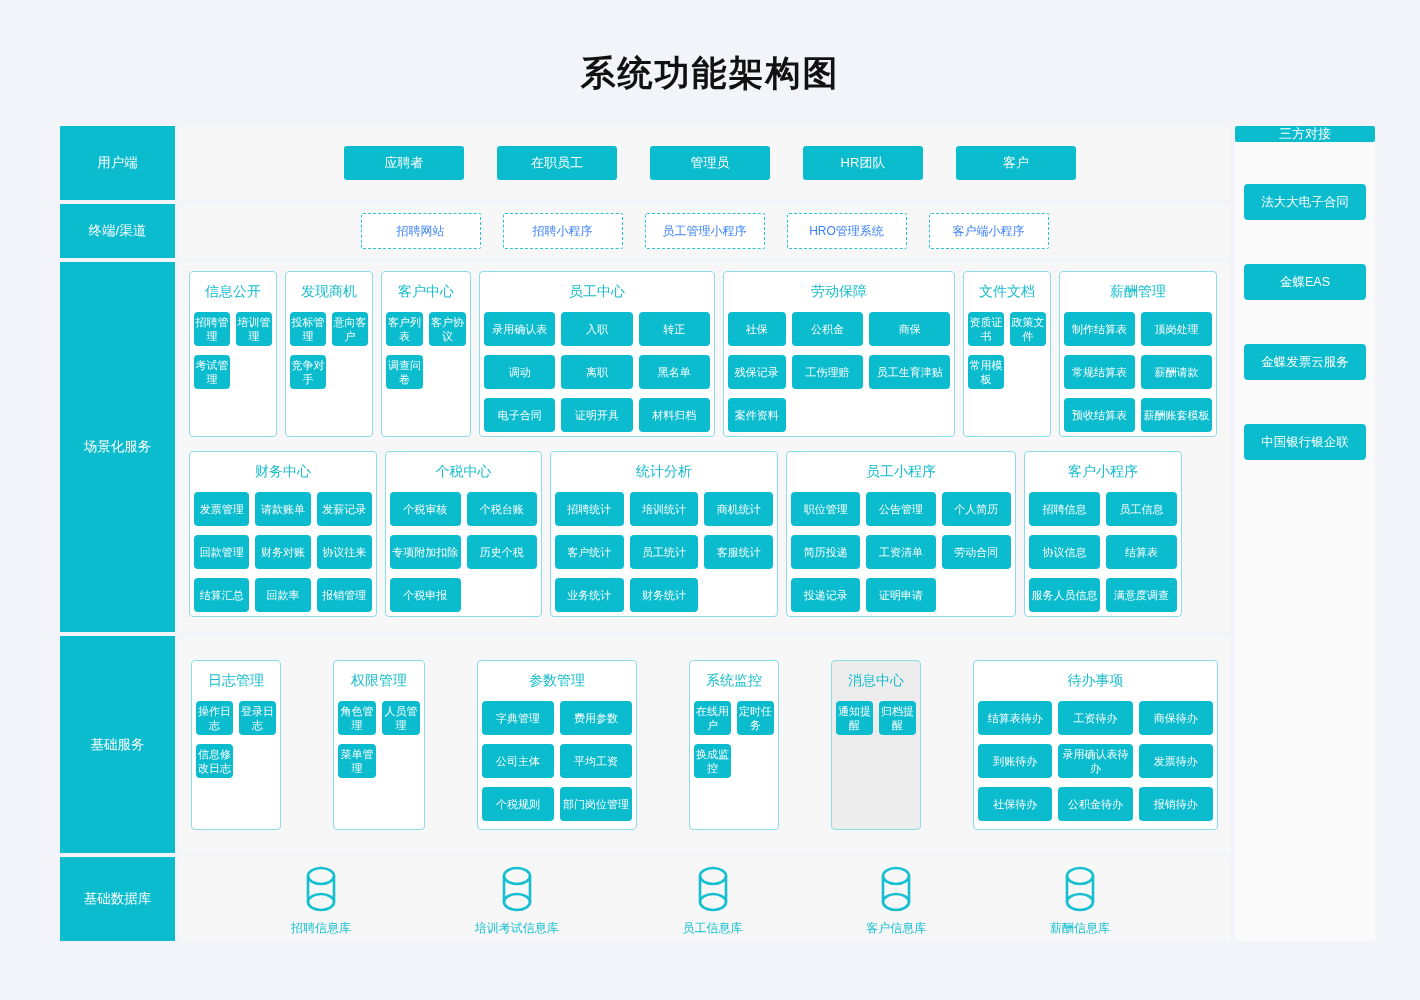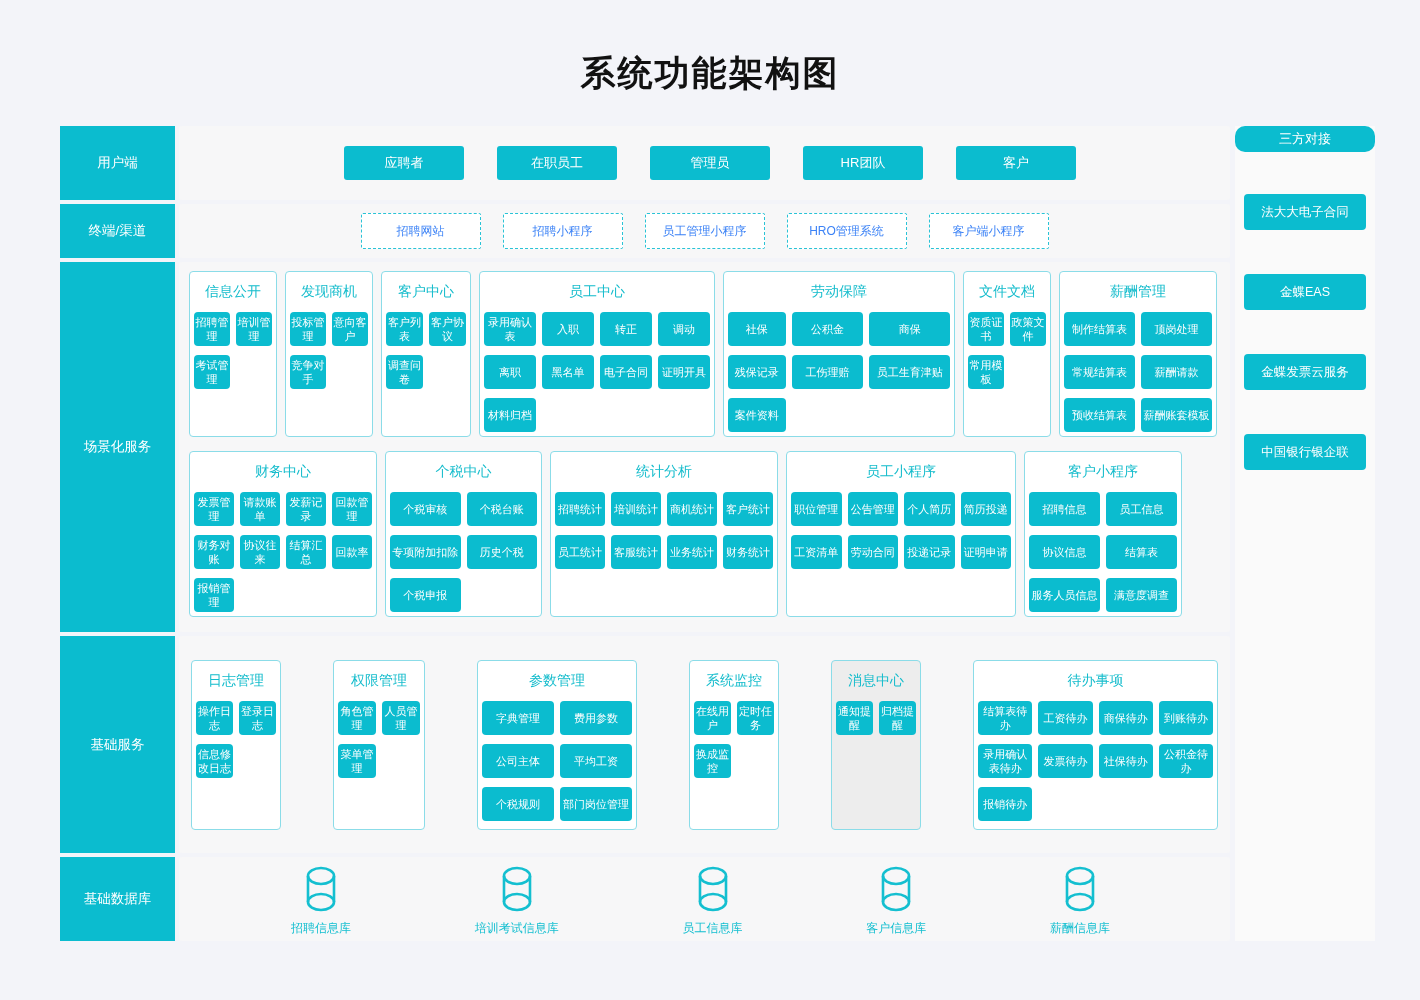--- a/index.html
+++ b/index.html
@@ -43,21 +43,21 @@
   .srow { display:flex; gap:8px; align-items:stretch; }
 
   .group {
     background:#fff; border:1px solid #8bdce8; border-radius:4px;
     padding:4px; min-height:166px;
   }
   .gtitle { color:#14bccc; font-size:14px; text-align:center; margin:7px 0 11px; white-space:nowrap; }
   .gitems { display:grid; gap:9px 6px; align-content:start; }
   .cols1 { grid-template-columns:1fr 1fr; }
   .cols2 { grid-template-columns:repeat(2,1fr); }
-  .cols3 { grid-template-columns:repeat(4,1fr); }
+  .cols3 { grid-template-columns:repeat(3,1fr); }
   .g-labor .gitems { grid-template-columns:0.8fr 1fr 1.12fr; }
   .gbtn {
     background:#0bbccf; color:#fff; border-radius:4px; min-height:34px;
     display:flex; align-items:center; justify-content:center;
     font-size:11px; text-align:center; line-height:1.3; padding:2px 1px;
   }
   .g-msg { background:#ededed; }
 
   .row-base { height:217px; padding:24px 12px; display:flex; justify-content:space-between; align-items:flex-start; }
   .row-base .group { min-height:170px; }
@@ -66,22 +66,22 @@
   .db-unit { display:flex; flex-direction:column; align-items:center; gap:8px; }
   .db-icon ellipse, .db-icon path { stroke:#14bfd0; stroke-width:2.6; fill:none; }
   .db-label { color:#14bfd0; font-size:12px; white-space:nowrap; }
 
   
   .right-col {
     width:140px; margin-left:5px; height:815px; background:#fafafa;
     display:flex; flex-direction:column; align-items:center;
   }
   .rheader {
-    width:140px; height:26px; background:#0bbccf; color:#fff; font-size:13px;
-    display:flex; align-items:center; justify-content:center; border-radius:10px;
+    width:140px; height:16px; background:#0bbccf; color:#fff; font-size:13px;
+    display:flex; align-items:center; justify-content:center; border-radius:2px;
   }
   .right-items { display:flex; flex-direction:column; gap:44px; margin-top:42px; }
   .rbtn {
     width:122px; height:36px; background:#0bbccf; color:#fff; font-size:12.5px;
     border-radius:4px; display:flex; align-items:center; justify-content:center; white-space:nowrap;
   }
 </style>
 </head>
 <body>
 

